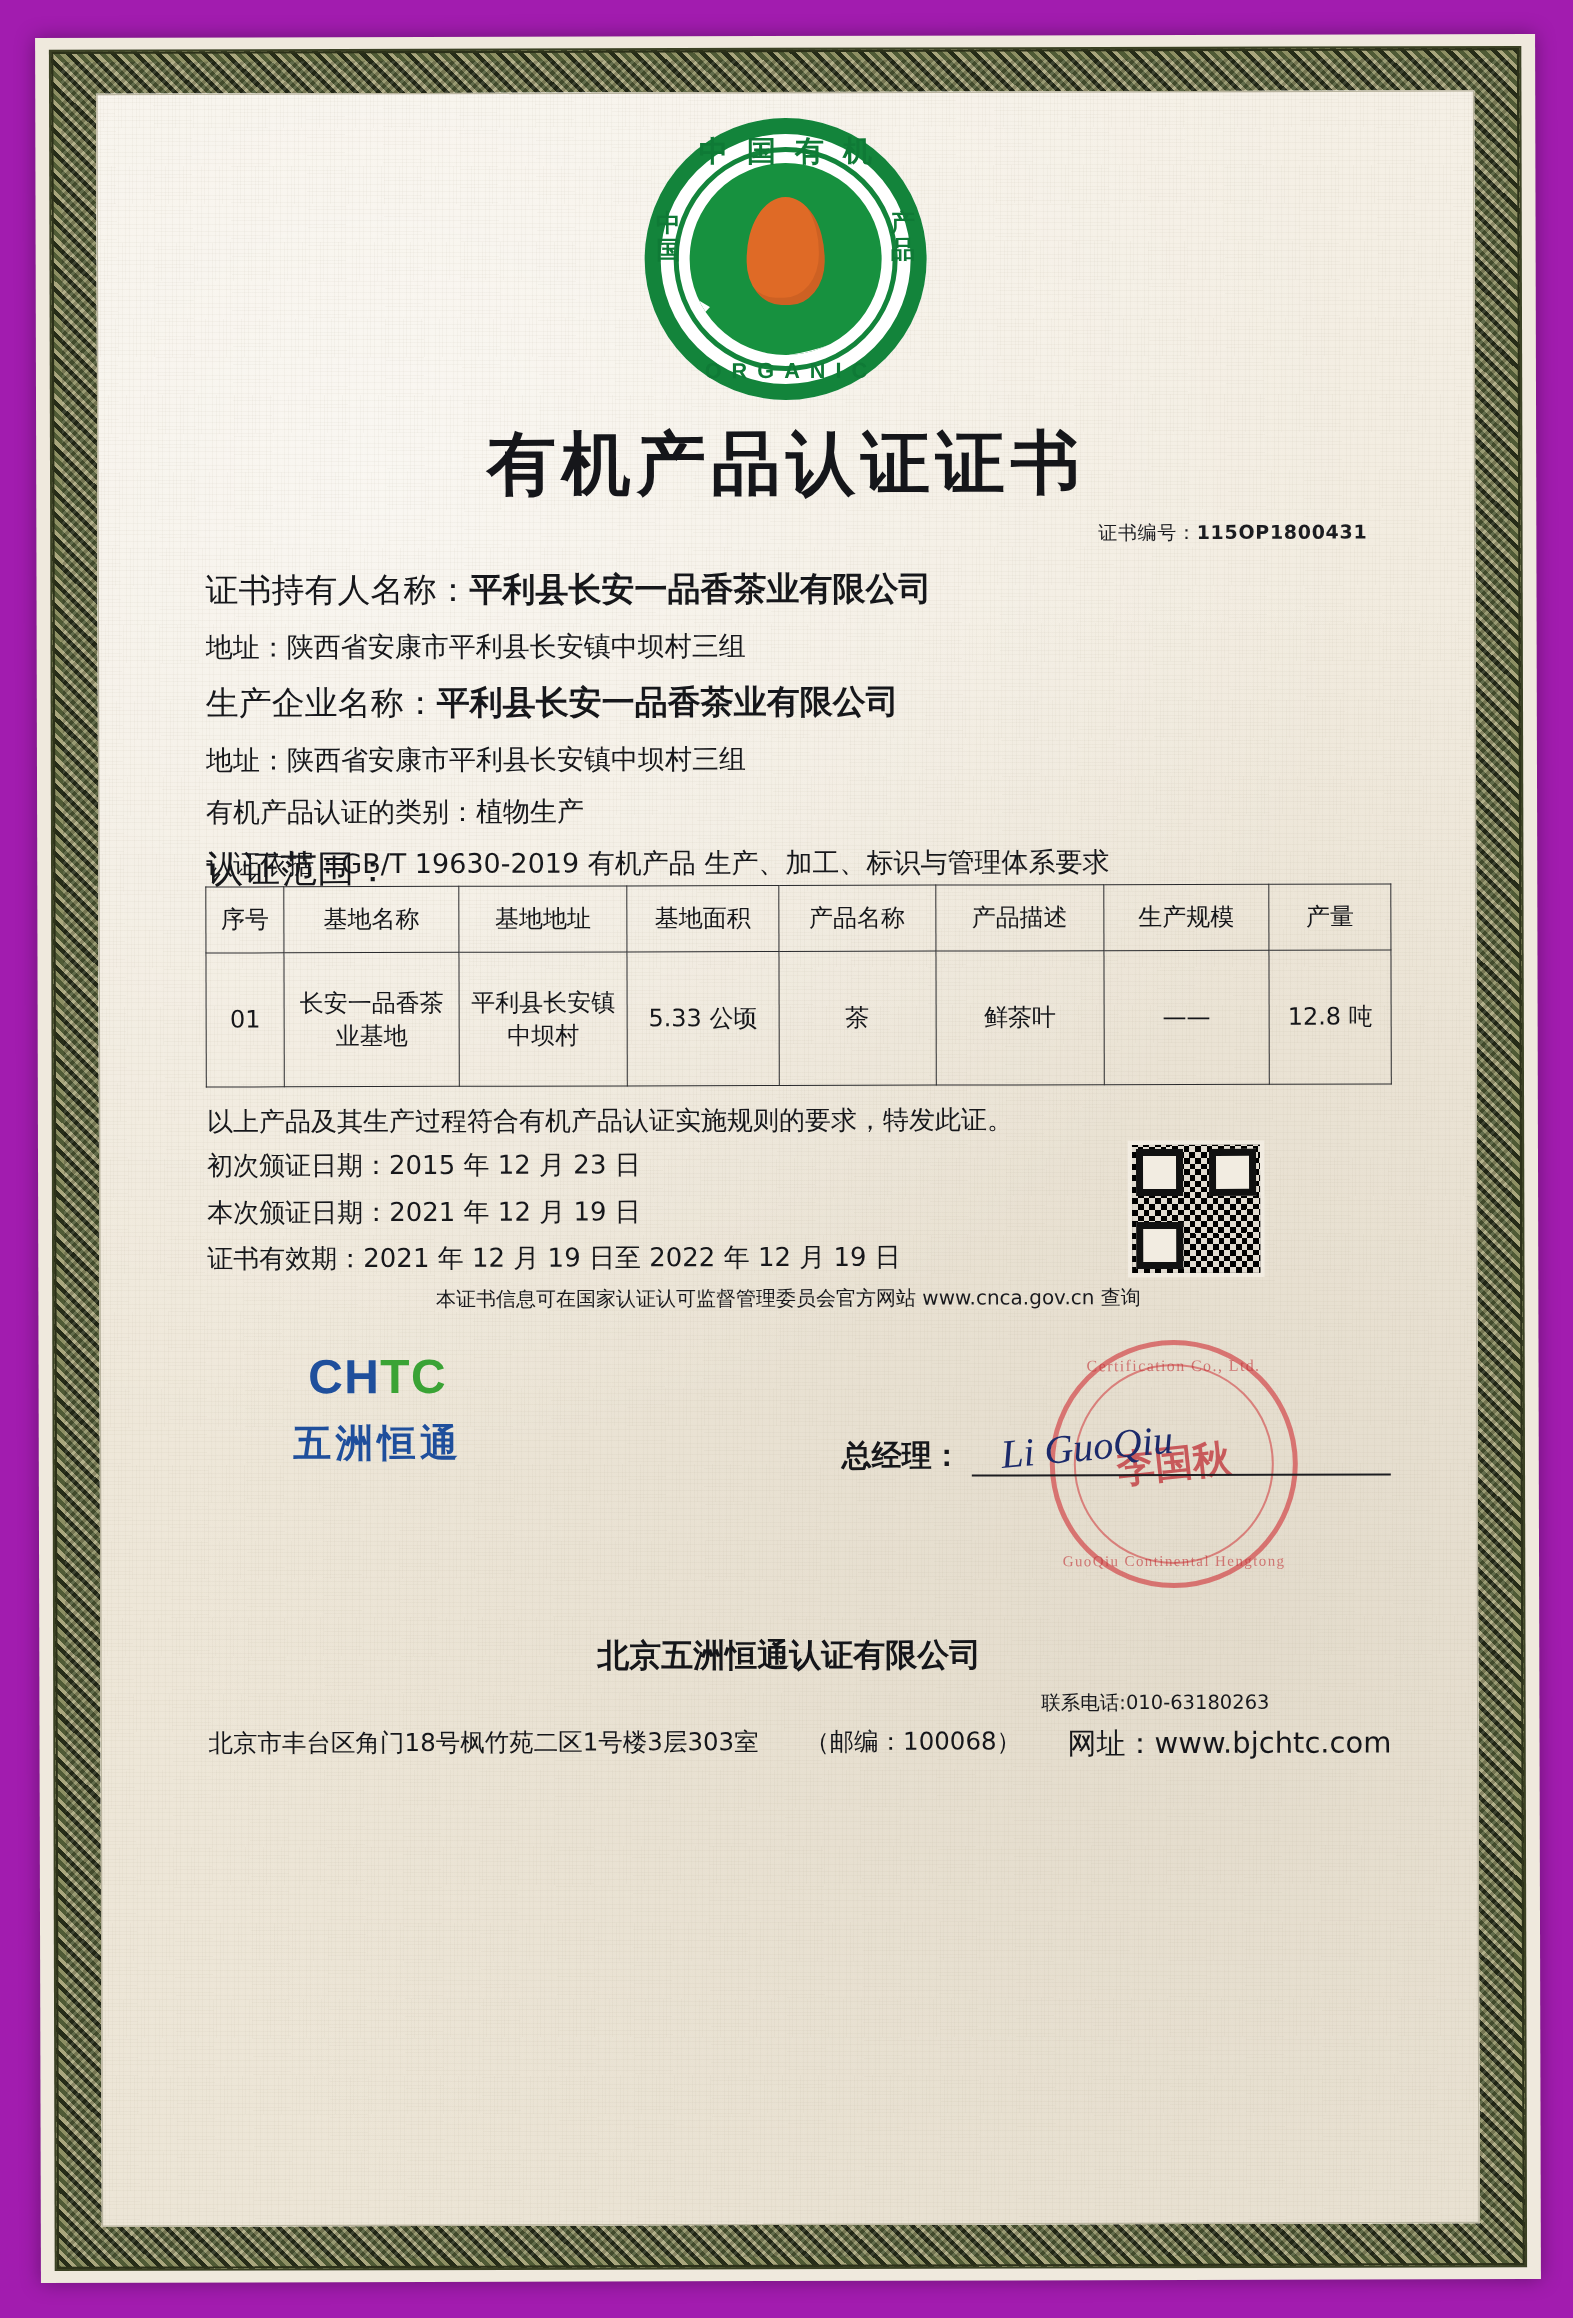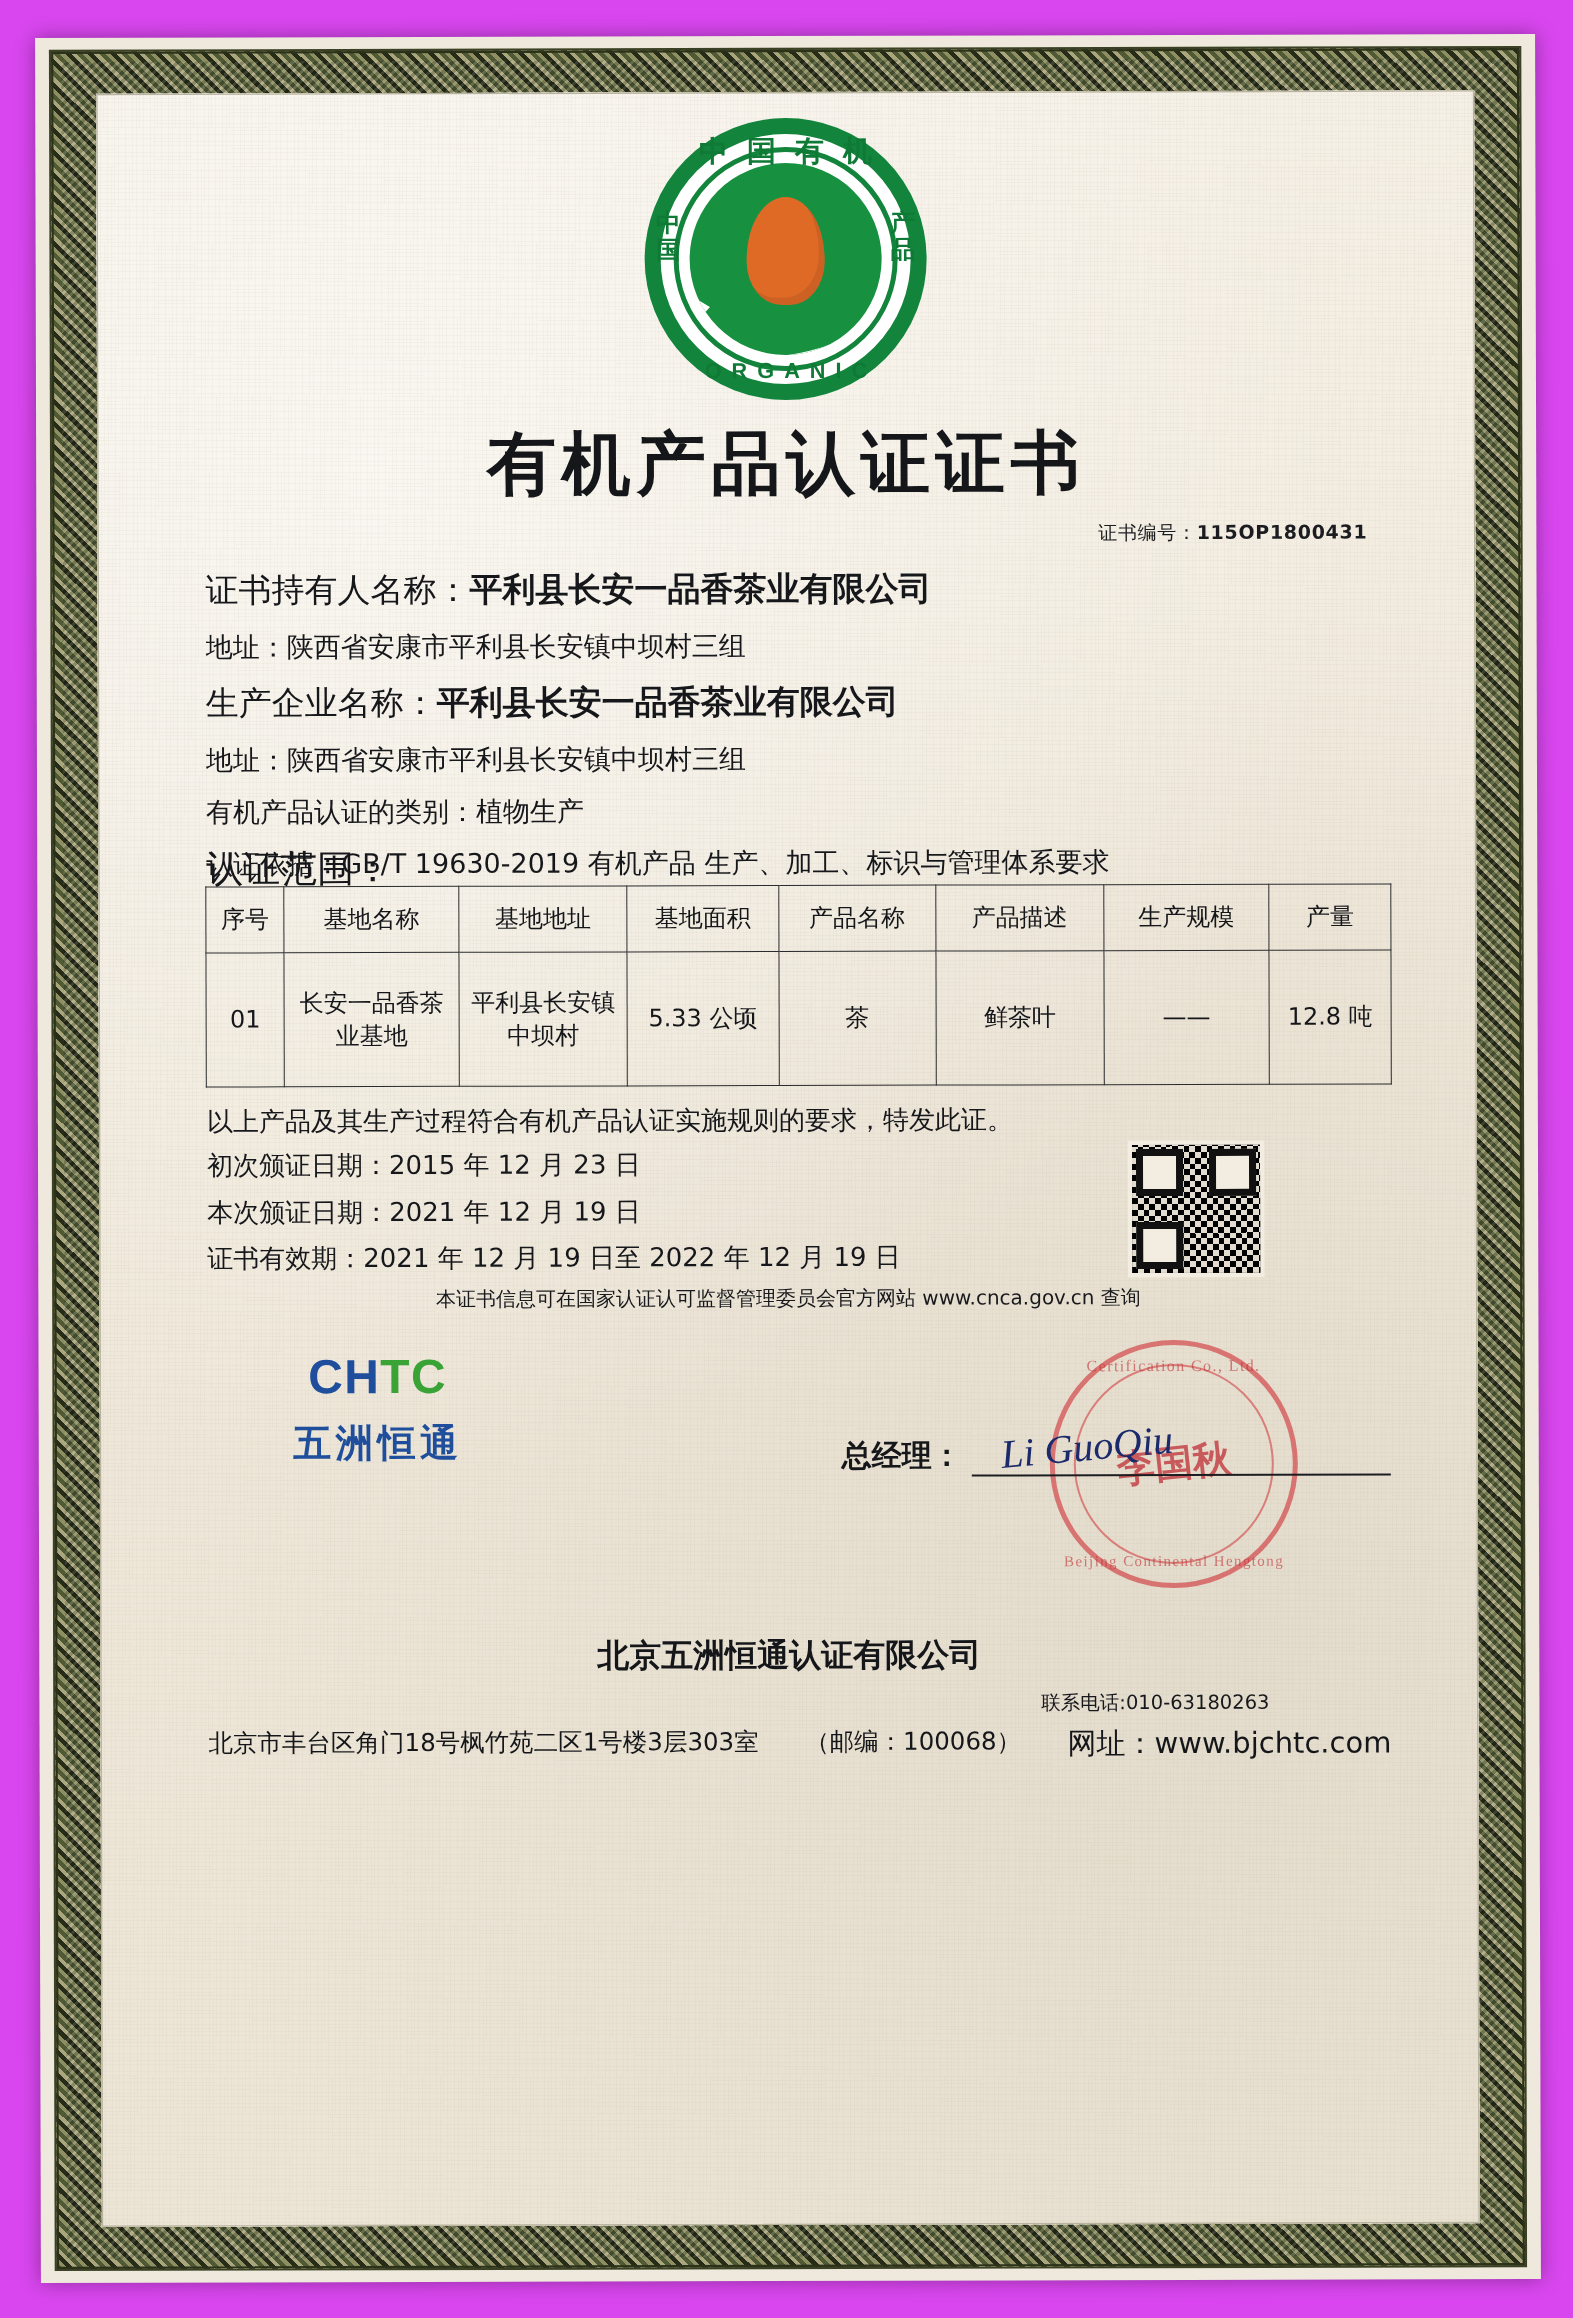--- a/index.html
+++ b/index.html
@@ -12,21 +12,21 @@
     height: 2319px;
     font-family: "Liberation Serif", serif;
     overflow: hidden;
   }
 
   
   .page {
     position: relative;
     width: 1574px;
     height: 2319px;
-    background: #d946ef;
+    background: #a21caf;
   }
   .cert-outer {
     position: absolute;
     left: 38px;
     top: 36px;
     width: 1500px;
     height: 2245px;
     background: #efe9dd;
     box-shadow: 0 0 20px rgba(0,0,0,0.35);
     transform: rotate(-0.15deg);
@@ -611,21 +611,21 @@
               <span>CH</span><span class="g">TC</span>
             </div>
             <div class="cn">五洲恒通</div>
           </div>
         </div>
 
         <div class="seal">
           <div class="inner-ring"></div>
           <div class="seal-en">Certification Co., Ltd.</div>
           <div class="seal-cn">李国秋</div>
-          <div class="seal-en2">Beijing Continental Hengtong</div>
+          <div class="seal-en2">GuoQiu Continental Hengtong</div>
         </div>
 
         <div class="signature">
           <div class="gm">总经理：</div>
           <div class="line">
             <div class="sign-script">Li GuoQiu</div>
           </div>
         </div>
 
         <div class="footer-company">北京五洲恒通认证有限公司</div>

